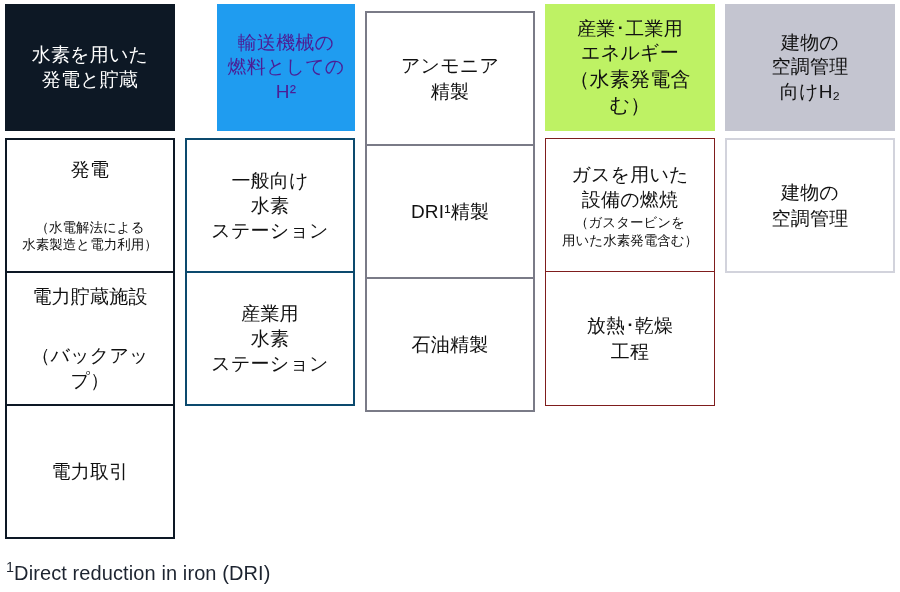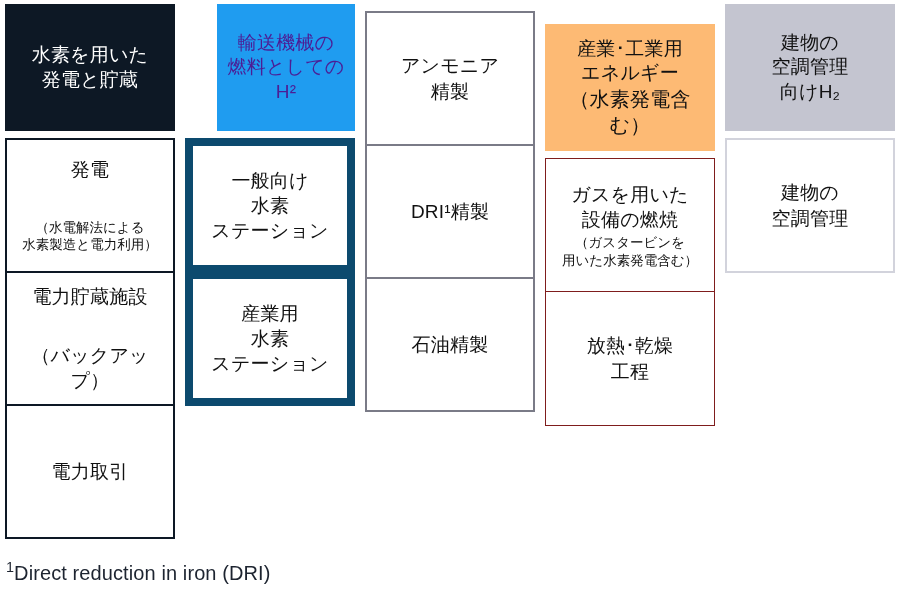--- a/index.html
+++ b/index.html
@@ -86,28 +86,28 @@
     margin-top: 2px;
     letter-spacing: 0;
   }
 
   
   .col-1 .col-header { background: #0d1825; color: #ffffff; }
   .col-1 .cell { border: 2px solid #0d1825; gap: 34px; }
 
   
   .col-2 .col-header { background: #1f9cf0; color: #4c1d95; margin-left: 32px; }
-  .col-2 .cell { border: 8px solid #0c4a6e; }
+  .col-2 .cell { border: 2px solid #0c4a6e; }
 
   
   .col-3 .col-header { background: #6f707d; color: #ffffff; }
   .col-3 .cell { border: 2px solid #7a7b87; }
 
   
-  .col-4 .col-header { background: #fdba74; color: #111111; margin-top: 20px; }
+  .col-4 .col-header { background: #bef264; color: #111111; }
   .col-4 .cell { border: 1px solid #7f1d1d; }
 
   
   .col-5 .col-header { background: #c4c5d0; color: #111111; }
   .col-5 .cell { border: 2px solid #d2d3dc; }
 
   #footnote {
     position: absolute;
     left: 6px;
     top: 562px;

